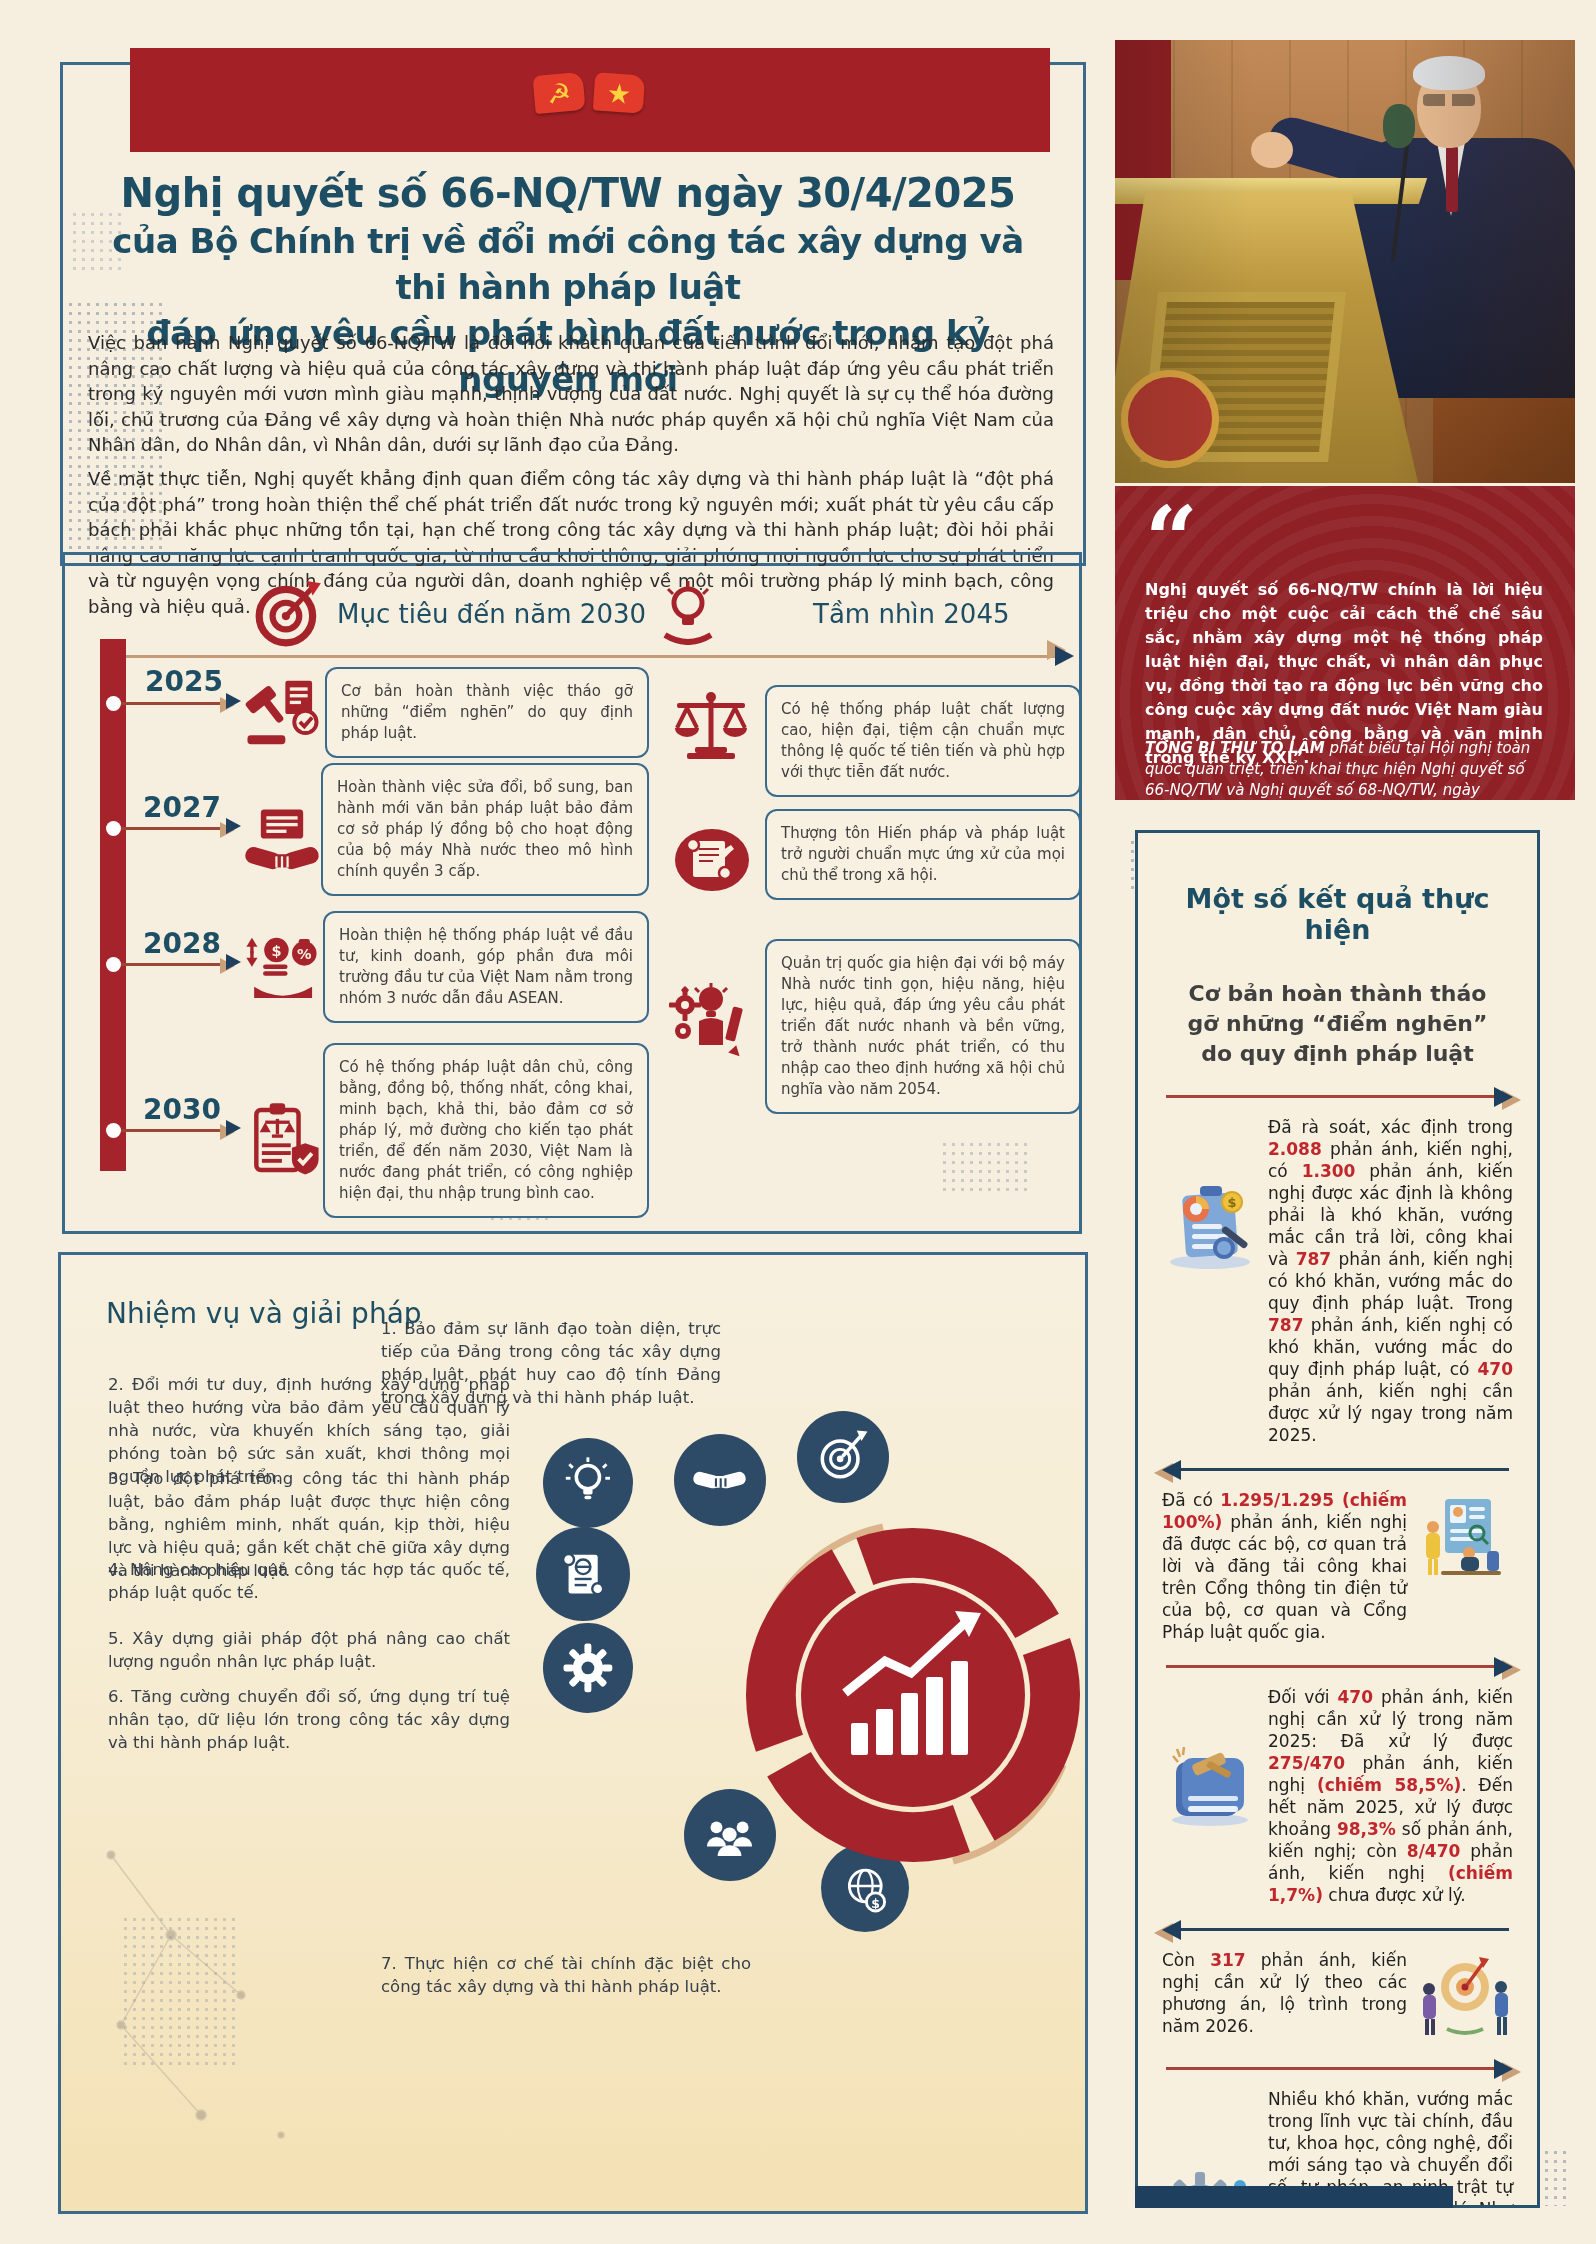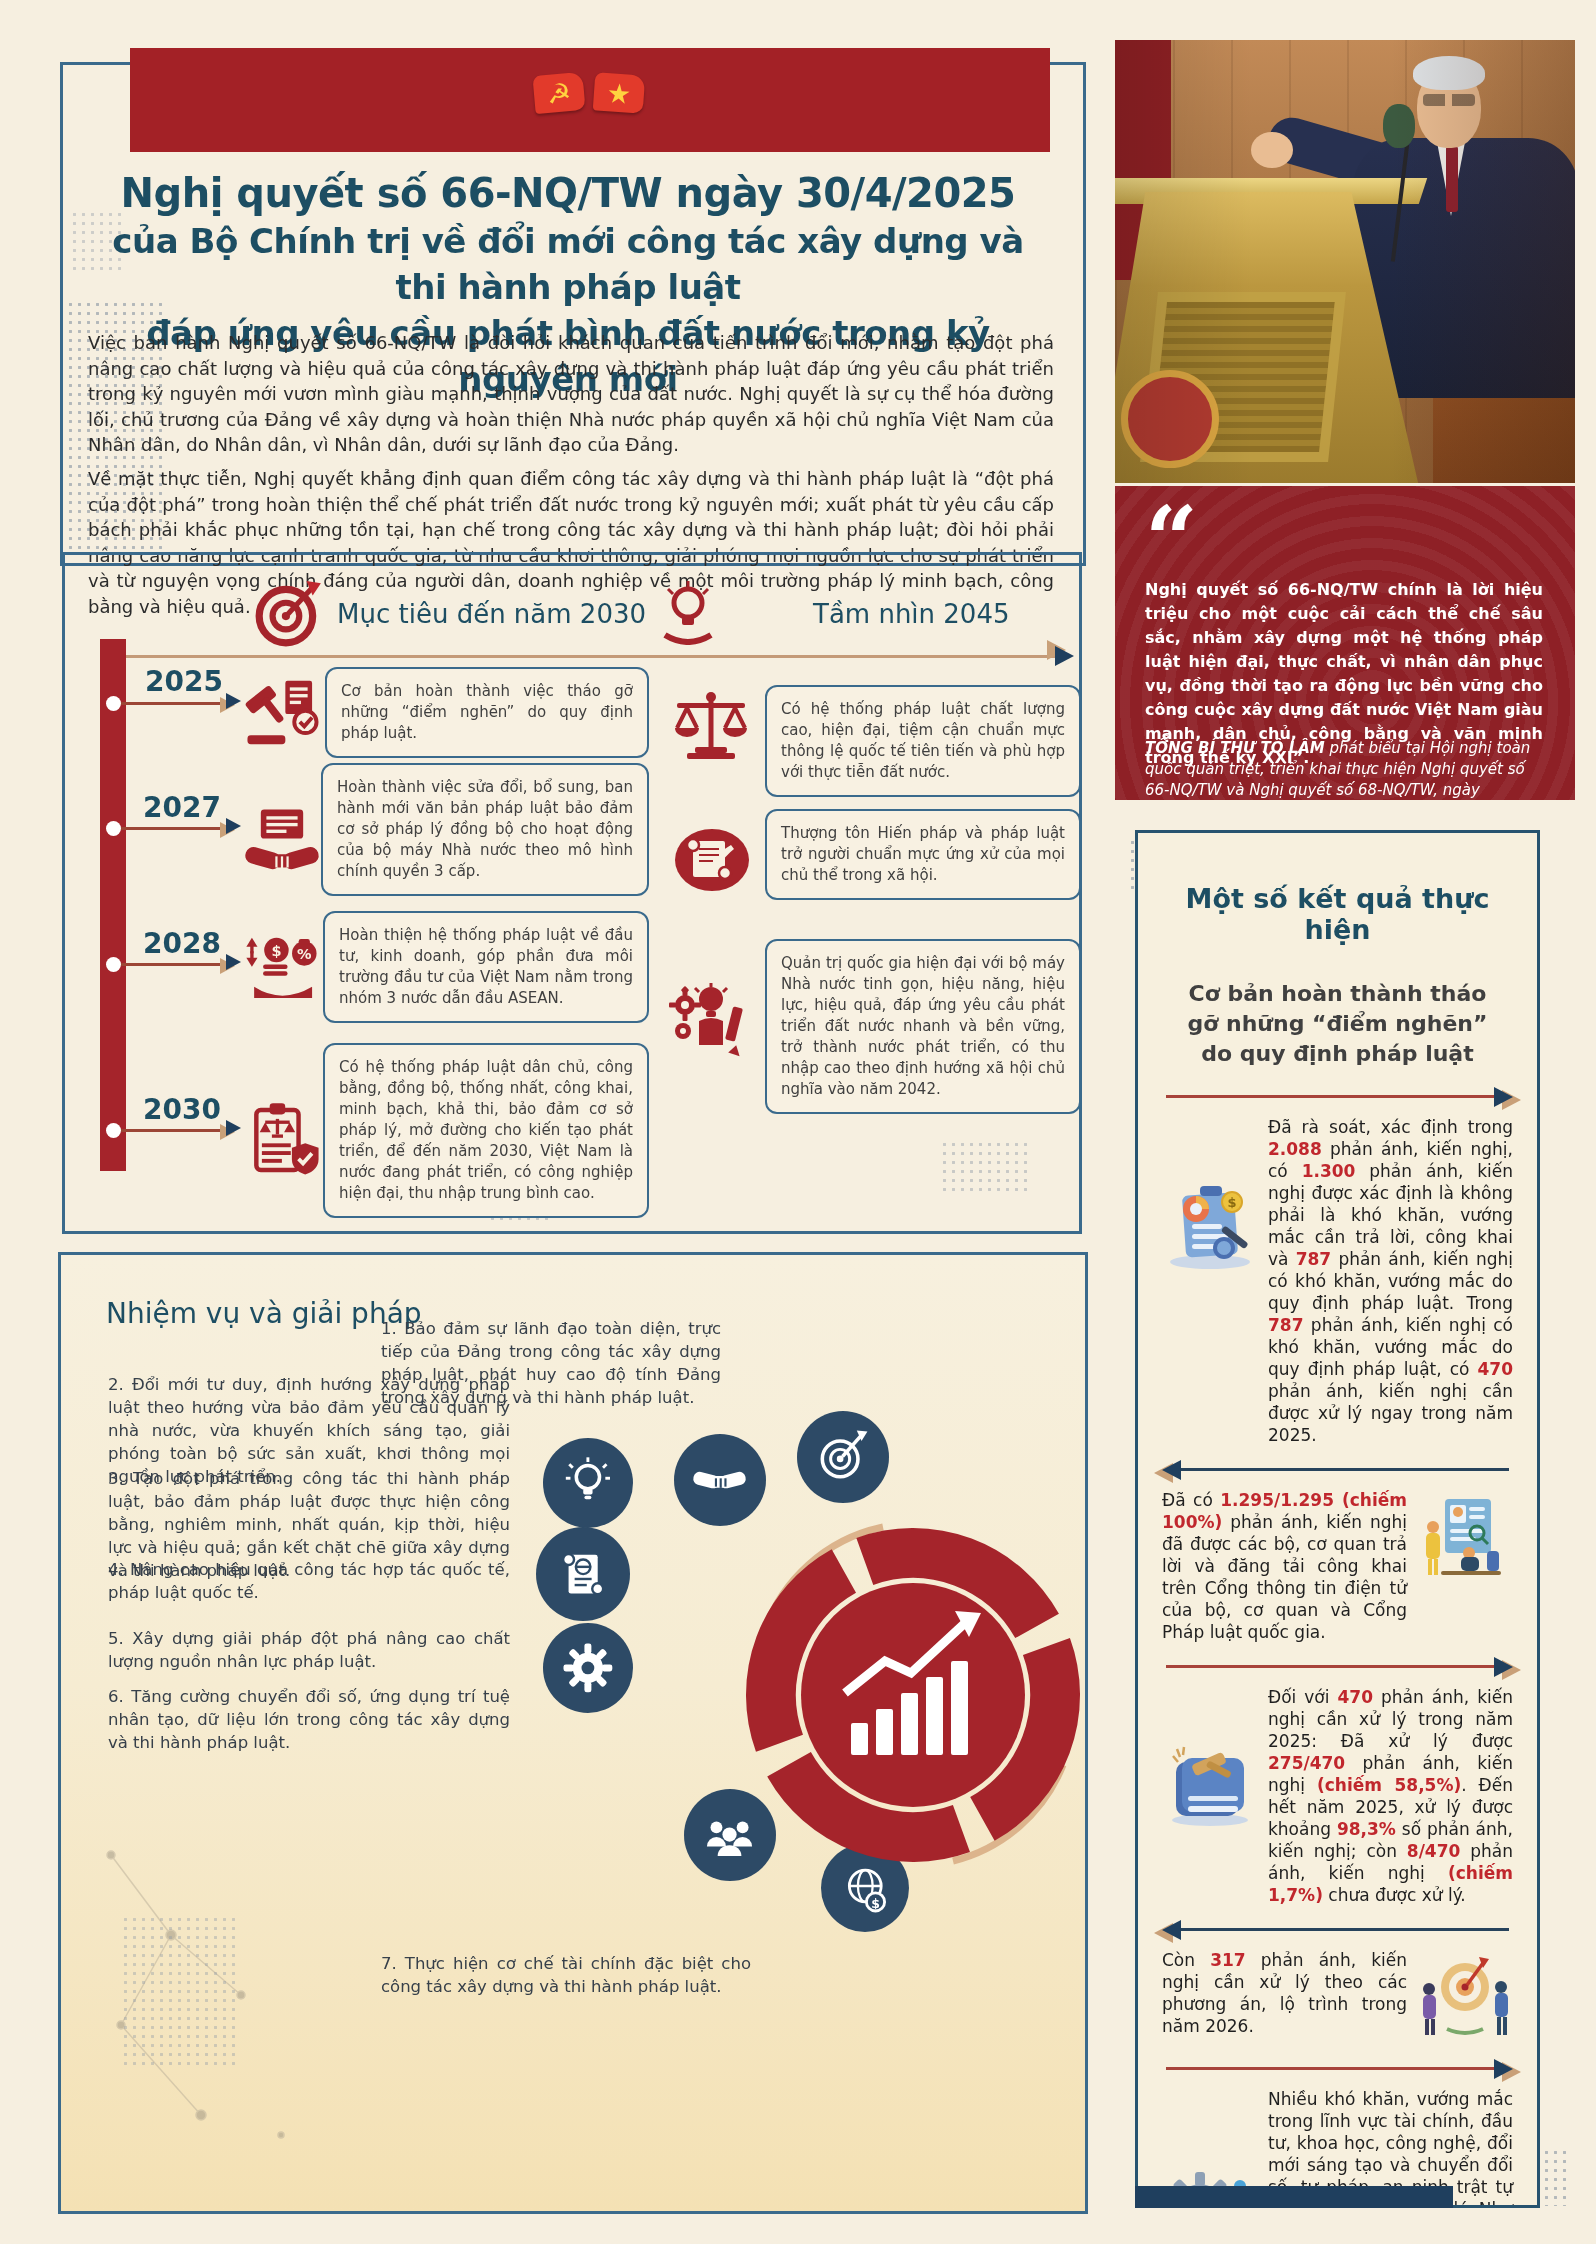--- a/index.html
+++ b/index.html
@@ -339,21 +339,21 @@
           </g>
           <g stroke="#a5242b" stroke-width="3">
             <line x1="42" y1="0" x2="42" y2="4"></line>
             <line x1="26" y1="5" x2="30" y2="9"></line>
             <line x1="58" y1="5" x2="54" y2="9"></line>
           </g>
           <circle cx="16" cy="22" r="4" fill="#f8f1e2"></circle>
           <circle cx="14" cy="48" r="3" fill="#f8f1e2"></circle>
         </svg>
     </div>
-    <div class="mbox" style="left:700px;top:384px;width:284px;">Quản trị quốc gia hiện đại với bộ máy Nhà nước tinh gọn, hiệu năng, hiệu lực, hiệu quả, đáp ứng yêu cầu phát triển đất nước nhanh và bền vững, trở thành nước phát triển, có thu nhập cao theo định hướng xã hội chủ nghĩa vào năm 2042.</div>
+    <div class="mbox" style="left:700px;top:384px;width:284px;">Quản trị quốc gia hiện đại với bộ máy Nhà nước tinh gọn, hiệu năng, hiệu lực, hiệu quả, đáp ứng yêu cầu phát triển đất nước nhanh và bền vững, trở thành nước phát triển, có thu nhập cao theo định hướng xã hội chủ nghĩa vào năm 2054.</div>
   </div>
 
   <div class="box tasks">
     <div class="sec-head" style="left:45px;top:22px;font-size:28px;margin-top:20px;">Nhiệm vụ và giải pháp</div>
 
     <div class="titem" style="left:320px;top:62px;width:340px;">1. Bảo đảm sự lãnh đạo toàn diện, trực tiếp của Đảng trong công tác xây dựng pháp luật, phát huy cao độ tính Đảng trong xây dựng và thi hành pháp luật.</div>
     <div class="titem" style="left:47px;top:118px;width:402px;">2. Đổi mới tư duy, định hướng xây dựng pháp luật theo hướng vừa bảo đảm yêu cầu quản lý nhà nước, vừa khuyến khích sáng tạo, giải phóng toàn bộ sức sản xuất, khơi thông mọi nguồn lực phát triển.</div>
     <div class="titem" style="left:47px;top:212px;width:402px;">3. Tạo đột phá trong công tác thi hành pháp luật, bảo đảm pháp luật được thực hiện công bằng, nghiêm minh, nhất quán, kịp thời, hiệu lực và hiệu quả; gắn kết chặt chẽ giữa xây dựng và thi hành pháp luật.</div>
     <div class="titem" style="left:47px;top:303px;width:402px;">4. Nâng cao hiệu quả công tác hợp tác quốc tế, pháp luật quốc tế.</div>
     <div class="titem" style="left:47px;top:372px;width:402px;">5. Xây dựng giải pháp đột phá nâng cao chất lượng nguồn nhân lực pháp luật.</div>

